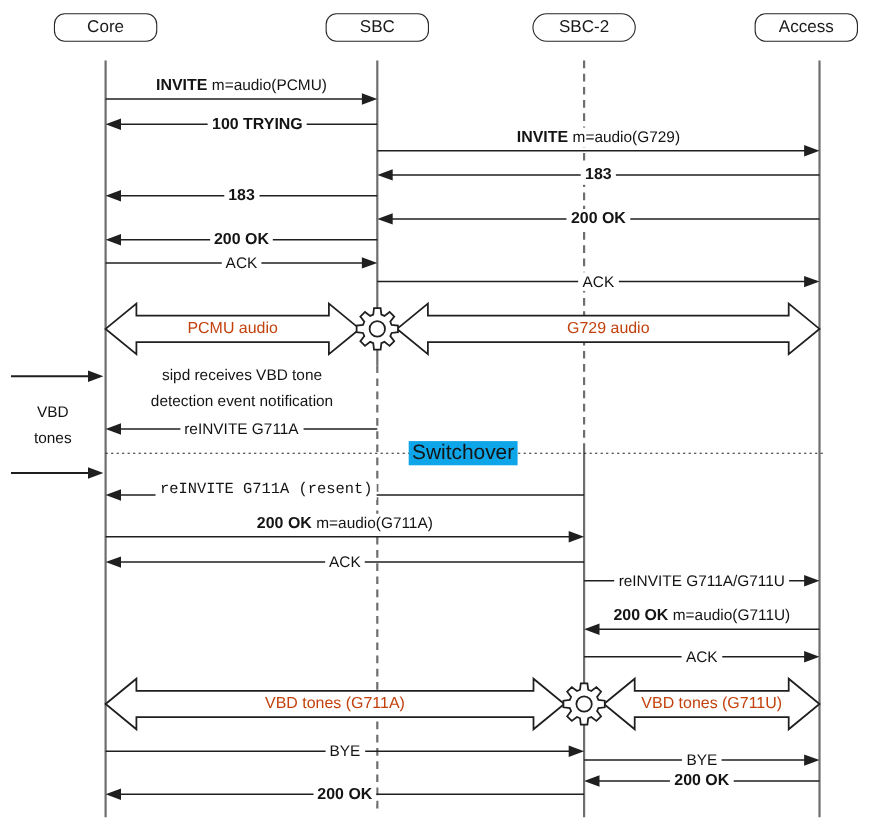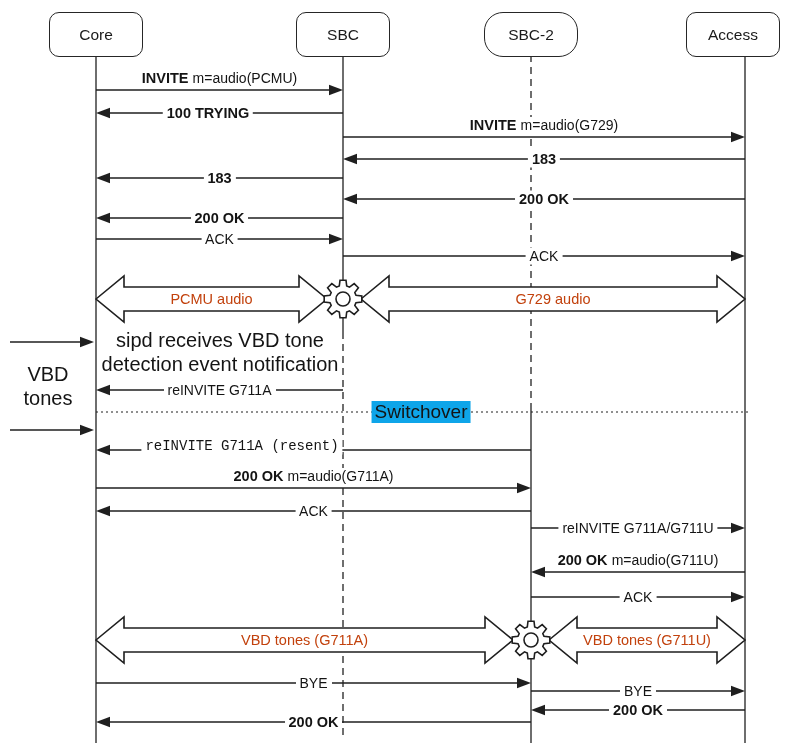--- a/index.html
+++ b/index.html
@@ -2,38 +2,38 @@
 <html><head>
 <meta charset="utf-8">
 <style>
   html,body{margin:0;padding:0;background:#ffffff;}
   #stage{
     position:relative;width:803px;height:753px;background:#fff;overflow:hidden;
     font-family:"Liberation Sans","DejaVu Sans",sans-serif;color:#111;
   }
   #canvas{position:absolute;left:0;top:0;}
   .actor-box{
-    position:absolute;width:94px;height:45px;box-sizing:border-box;
+    position:absolute;width:94px;height:26px;box-sizing:border-box;
     border:1.7px solid #262626;border-radius:10px;background:#fff;
     display:flex;align-items:center;justify-content:center;
     font-size:15.5px;color:#1a1a1a;z-index:3;
   }
   .msg-label{
     position:absolute;transform:translate(-50%,-50%);white-space:nowrap;
     background:#fff;padding:0 4px;font-size:14px;color:#141414;z-index:2;line-height:17px;
   }
   .msg-label.above{transform:translate(-50%,-100%);}
   .msg-label .b{font-weight:bold;font-size:14.5px;}
   .flow-label{
     position:absolute;transform:translate(-50%,-50%);white-space:nowrap;
     font-size:14.5px;color:#c2410c;z-index:2;
   }
   .note{
     position:absolute;transform:translate(-50%,0);text-align:center;
-    font-size:20px;line-height:24px;color:#141414;z-index:2;white-space:nowrap;
+    font-size:14px;line-height:24px;color:#141414;z-index:2;white-space:nowrap;
   }
   .sep-label{
     position:absolute;transform:translate(-50%,-50%);white-space:nowrap;
     background:#0ea5e9;padding:0 3px;font-size:19px;color:#141414;z-index:2;
   }
 </style>
 </head>
 <body>
 
 <div id="stage">
@@ -92,21 +92,21 @@
       <polygon points="96,299 124,276 124,287 299,287 299,276 327,299 299,322 299,311 124,311 124,322" fill="#ffffff" stroke="#1f1f1f" stroke-width="1.6"></polygon>
       <polygon points="361,299 389,276 389,287 717,287 717,276 745,299 717,322 717,311 389,311 389,322" fill="#ffffff" stroke="#1f1f1f" stroke-width="1.6"></polygon>
       <polygon points="96,640 124,617 124,628 485,628 485,617 513,640 485,663 485,652 124,652 124,663" fill="#ffffff" stroke="#1f1f1f" stroke-width="1.6"></polygon>
       <polygon points="549,640 577,617 577,628 717,628 717,617 745,640 717,663 717,652 577,652 577,663" fill="#ffffff" stroke="#1f1f1f" stroke-width="1.6"></polygon>
       <polygon points="339.3,286.0 340.0,280.2 346.0,280.2 346.7,286.0 349.5,287.2 354.2,283.6 358.4,287.8 354.8,292.5 356.0,295.3 361.8,296.0 361.8,302.0 356.0,302.7 354.8,305.5 358.4,310.2 354.2,314.4 349.5,310.8 346.7,312.0 346.0,317.8 340.0,317.8 339.3,312.0 336.5,310.8 331.8,314.4 327.6,310.2 331.2,305.5 330.0,302.7 324.2,302.0 324.2,296.0 330.0,295.3 331.2,292.5 327.6,287.8 331.8,283.6 336.5,287.2" fill="#ffffff" stroke="#1f1f1f" stroke-width="1.6"></polygon>
       <circle cx="343" cy="299" r="7" fill="#ffffff" stroke="#1f1f1f" stroke-width="1.6"></circle>
       <polygon points="527.3,627.0 528.0,621.2 534.0,621.2 534.7,627.0 537.5,628.2 542.2,624.6 546.4,628.8 542.8,633.5 544.0,636.3 549.8,637.0 549.8,643.0 544.0,643.7 542.8,646.5 546.4,651.2 542.2,655.4 537.5,651.8 534.7,653.0 534.0,658.8 528.0,658.8 527.3,653.0 524.5,651.8 519.8,655.4 515.6,651.2 519.2,646.5 518.0,643.7 512.2,643.0 512.2,637.0 518.0,636.3 519.2,633.5 515.6,628.8 519.8,624.6 524.5,628.2" fill="#ffffff" stroke="#1f1f1f" stroke-width="1.6"></polygon>
       <circle cx="531" cy="640" r="7" fill="#ffffff" stroke="#1f1f1f" stroke-width="1.6"></circle>
     </svg>
 <div class="msg-label above" style="left: 219.5px; top: 87px;"><span class="b">INVITE </span><span>m=audio(PCMU)</span></div>
-    <div class="msg-label" style="left: 208px; top: 113px; text-align: center;"><span class="b">100 TRYING</span></div>
+    <div class="msg-label" style="left: 234px; top: 113px; text-align: center;"><span class="b">100 TRYING</span></div>
     <div class="msg-label above" style="left: 544px; top: 134px;"><span class="b">INVITE </span><span>m=audio(G729)</span></div>
     <div class="msg-label" style="left: 544px; top: 159px;"><span class="b">183</span></div>
     <div class="msg-label" style="left: 219.5px; top: 178px;"><span class="b">183</span></div>
     <div class="msg-label" style="left: 544px; top: 199px;"><span class="b">200 OK</span></div>
     <div class="msg-label" style="left: 219.5px; top: 218px;"><span class="b">200 OK</span></div>
     <div class="msg-label" style="left: 219.5px; top: 239px;"><span>ACK</span></div>
     <div class="msg-label" style="left: 544px; top: 256px;"><span>ACK</span></div>
     <div class="msg-label" style="left: 219.5px; top: 390px;"><span>reINVITE G711A</span></div>
     <div class="msg-label" style="left: 242px; top: 446px; font-family: Liberation Mono, monospace;"><span>reINVITE G711A (resent)</span></div>
     <div class="msg-label above" style="left: 313.5px; top: 485px;"><span class="b">200 OK </span><span>m=audio(G711A)</span></div>

